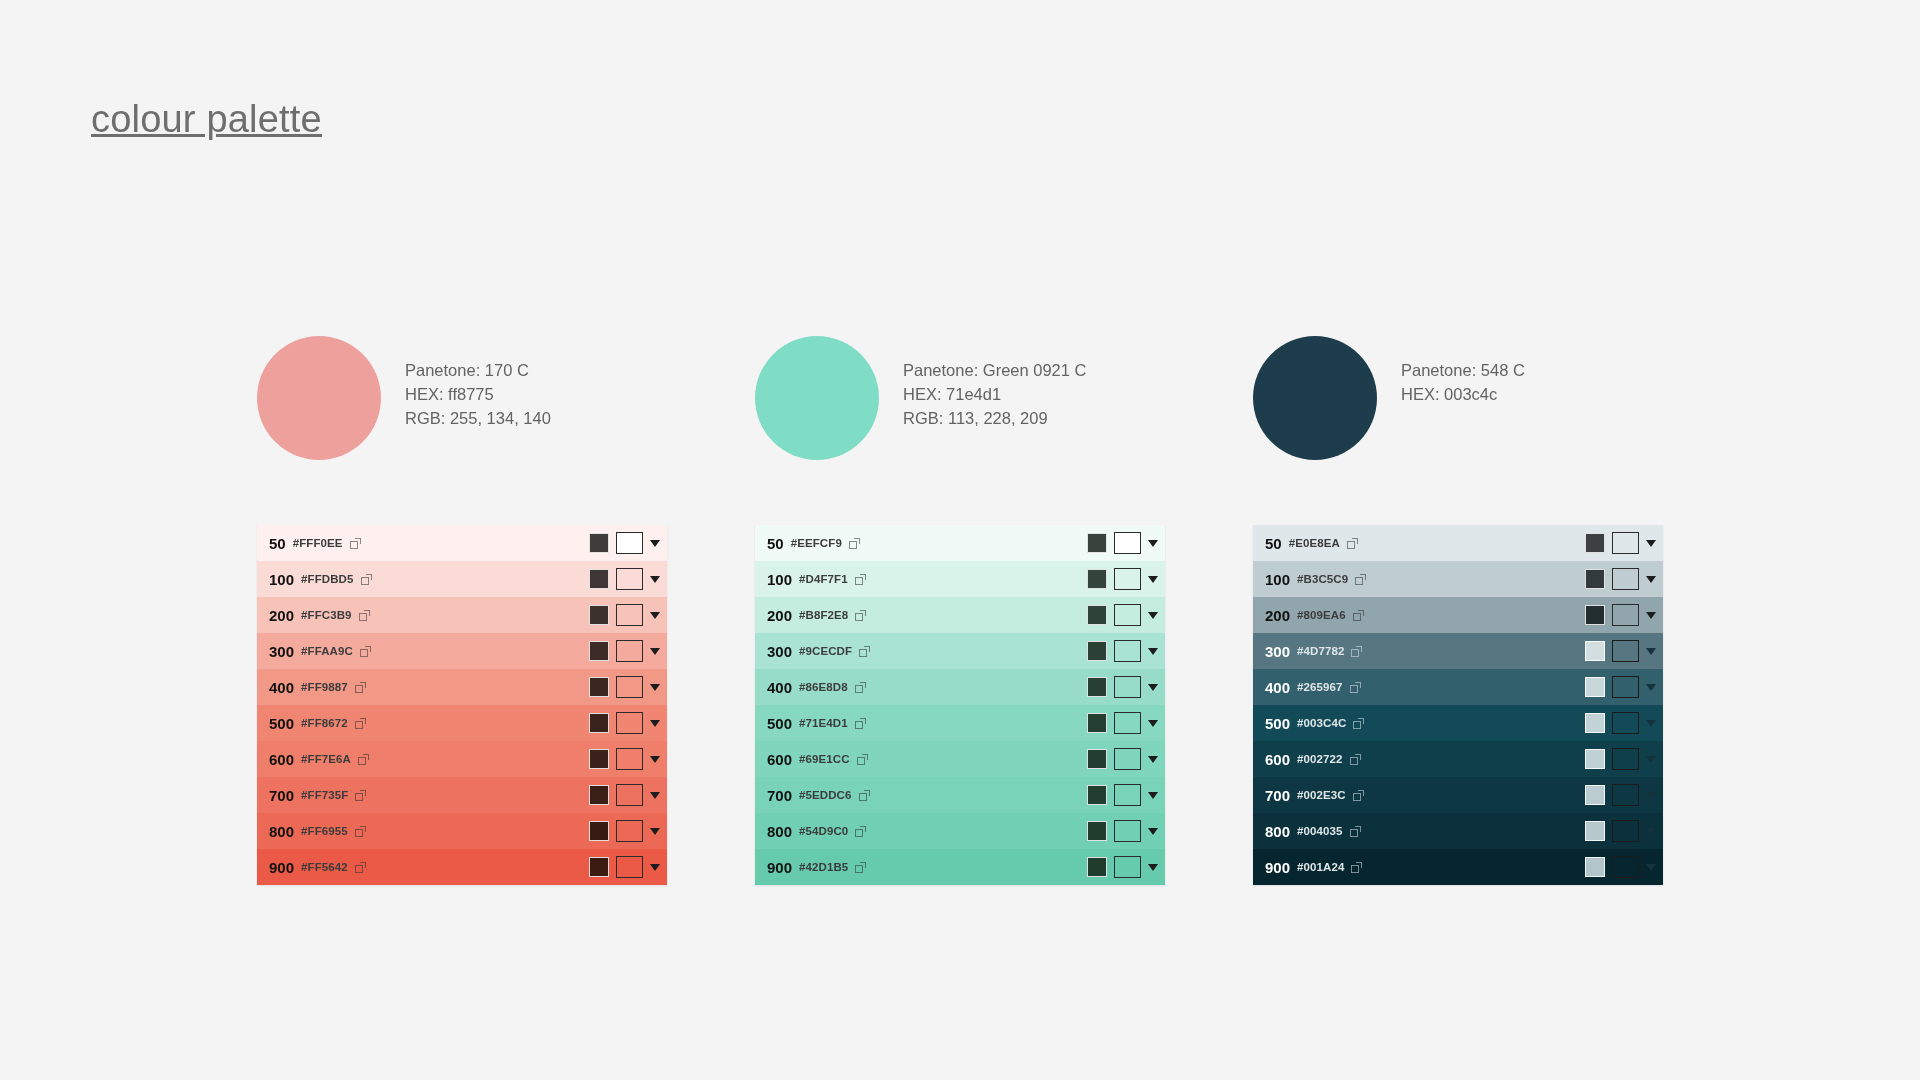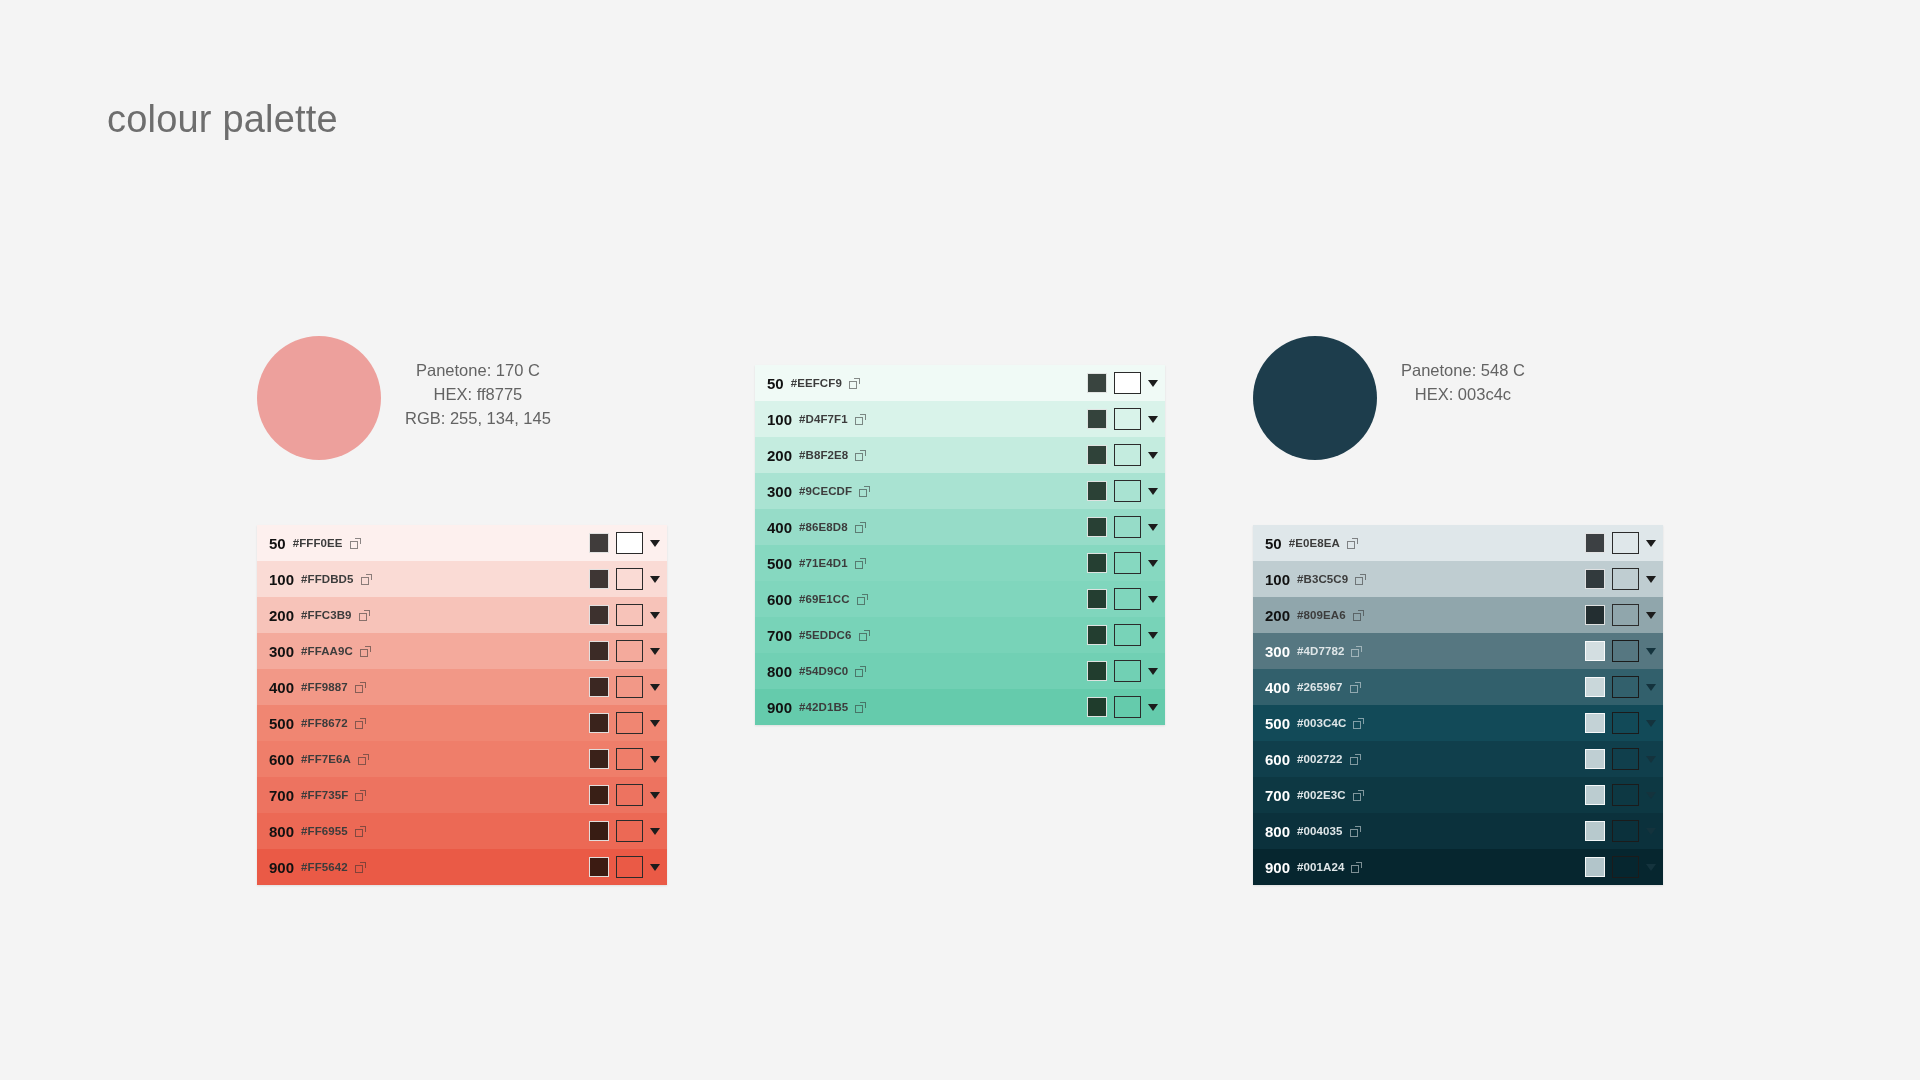--- a/index.html
+++ b/index.html
@@ -9,35 +9,35 @@
   body {
     width: 1920px;
     height: 1080px;
     background: #f4f4f4;
     font-family: "Liberation Sans", sans-serif;
     overflow: hidden;
   }
 
   .page-title {
     position: absolute;
-    left: 107px;
+    left: 91px;
     top: 98px;
     font-size: 38px;
     font-weight: 400;
     color: #6e6e6e;
     letter-spacing: 0.2px;
+    text-decoration: underline;
   }
 
   .columns {
     position: absolute;
     left: 0;
     top: 0;
     width: 1920px;
     height: 891px;
-    text-align: center;
   }
 
   .palette-column {
     position: absolute;
     top: 336px;
     width: 410px;
   }
   .palette-column.col-0 { left: 257px; }
   .palette-column.col-1 { left: 755px; }
   .palette-column.col-2 { left: 1253px; }
@@ -171,21 +171,21 @@
 
 <div class="page-title">colour palette</div>
 
 <div class="columns">
     <div class="palette-column col-0">
       <div class="column-head">
         <div class="swatch-circle" style="background: rgb(237, 160, 156);"></div>
         <div class="head-meta">
           <div>Panetone: 170 C</div>
           <div>HEX: ff8775</div>
-          <div>RGB:  255, 134, 145</div>
+          <div>RGB:  255, 134, 140</div>
         </div>
       </div>
       <div class="ramp">
         <div class="ramp-row" style="background: rgb(253, 240, 238);">
           <span class="row-step">50</span>
           <span class="row-hex">#FFF0EE</span>
           <span class="link-icon">
             <span class="box"></span>
             <span class="arrow"></span>
           </span>
@@ -308,20 +308,28 @@
           </span>
           <div class="row-controls">
             <div class="contrast-chip" style="background: rgb(60, 27, 18);"></div>
             <div class="fill-chip" style="background: rgb(234, 90, 70);"></div>
             <div class="caret"></div>
           </div>
         </div>
       </div>
     </div>
     <div class="palette-column col-1">
+      <div class="column-head">
+        <div class="swatch-circle" style="background: rgb(128, 221, 197);"></div>
+        <div class="head-meta">
+          <div>Panetone: Green 0921 C</div>
+          <div>HEX: 71e4d1</div>
+          <div>RGB: 113, 228, 209</div>
+        </div>
+      </div>
       <div class="ramp">
         <div class="ramp-row" style="background: rgb(240, 250, 246);">
           <span class="row-step">50</span>
           <span class="row-hex">#EEFCF9</span>
           <span class="link-icon">
             <span class="box"></span>
             <span class="arrow"></span>
           </span>
           <div class="row-controls">
             <div class="contrast-chip" style="background: rgb(57, 68, 63);"></div>

